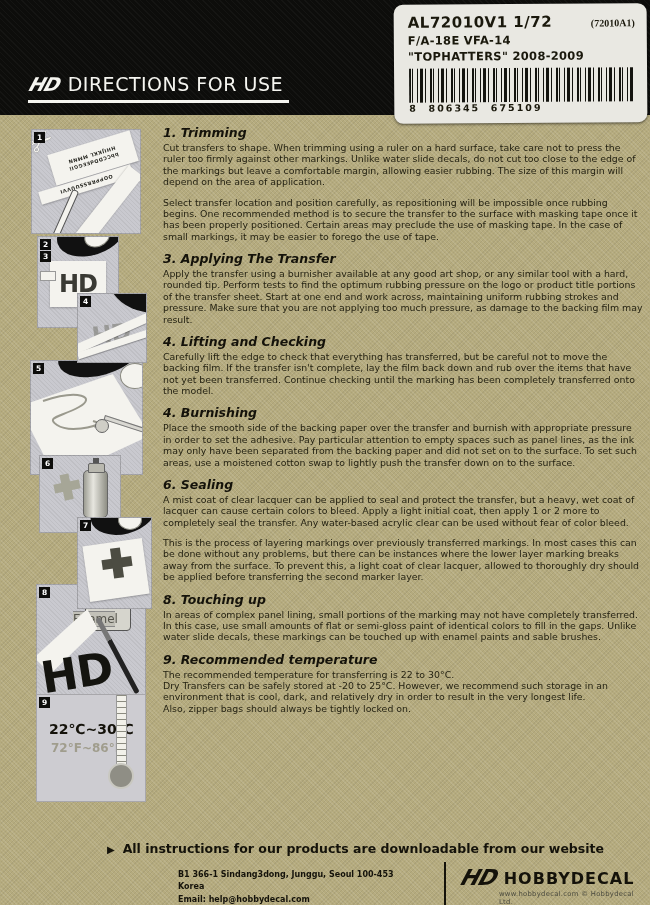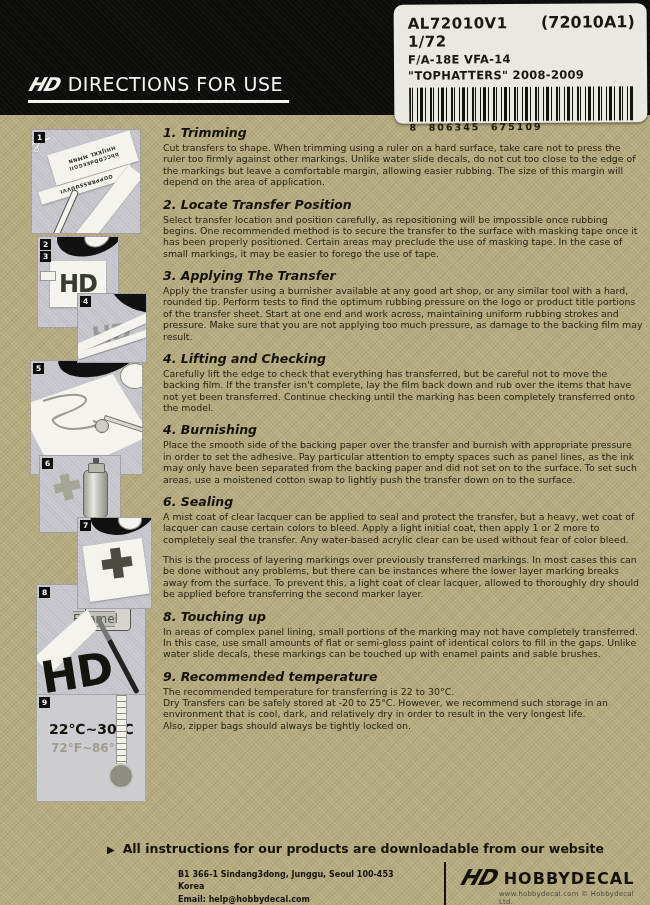--- a/index.html
+++ b/index.html
@@ -19,21 +19,21 @@
     border-bottom:3px solid #f5f5f0;padding:0 6px 5px 2px;}
   .hd-glyph{display:inline-block;font-style:italic;font-weight:bold;font-family:"DejaVu Sans",sans-serif;
     transform:skewX(-18deg);letter-spacing:-1px;line-height:1;}
   #title-wrap .hd-glyph{color:#f5f5f0;font-size:19px;}
   #page-title{color:#f5f5f0;font-size:19px;font-weight:normal;letter-spacing:.5px;white-space:nowrap;}
   
   #label-box{position:absolute;top:4px;right:3px;width:253px;height:119px;background:#e9e8e2;
     border-radius:9px;padding:9px 12px 3px 14px;box-shadow:0 1px 3px rgba(0,0,0,.6);transform:rotate(-.4deg);}
   .lbl-row1{display:flex;align-items:baseline;}
   .lbl-code{font-size:15px;font-weight:bold;letter-spacing:.5px;}
-  .lbl-suffix{font-size:16px;font-weight:bold;margin-left:auto;}
+  .lbl-suffix{font-size:10px;font-weight:bold;margin-left:auto;font-family:Liberation Serif, serif;}
   .lbl-line{font-size:11.5px;font-weight:bold;margin-top:2px;letter-spacing:.3px;}
   .barcode{margin:5px auto 0 auto;width:225px;height:34px;
     background:repeating-linear-gradient(90deg,#14140f 0 2px,#e9e8e2 2px 3px,#14140f 3px 4px,#e9e8e2 4px 8px,#14140f 8px 9px,#e9e8e2 9px 11px,#14140f 11px 14px,#e9e8e2 14px 16px,#14140f 16px 17px,#e9e8e2 17px 21px);}
   .barcode-digits{width:225px;margin:0 auto;font-size:9.5px;font-weight:bold;letter-spacing:2px;white-space:pre;}
   
   #sections{position:absolute;left:163px;top:125px;width:480px;}
   .sec{margin-bottom:9px;}
   .sec-title{font-size:12.5px;font-weight:bold;font-style:italic;margin-bottom:2px;color:#14120a;}
   .sec-body{font-size:9.4px;line-height:1.21;white-space:pre-line;color:#211f10;}
   
@@ -139,21 +139,20 @@
       <div class="barcode-digits">8  806345  675109</div>
     </div>
   </div>
 
   <div id="sections">
     <div class="sec">
       <div class="sec-title">1. Trimming</div>
       <div class="sec-body">Cut transfers to shape. When trimming using a ruler on a hard surface, take care not to press the ruler too firmly against other markings. Unlike water slide decals, do not cut too close to the edge of the markings but leave a comfortable margin, allowing easier rubbing. The size of this margin will depend on the area of application.</div>
     </div>
     <div class="sec">
-      <div class="sec-title">2. Locate Transfer Position</div>
       <div class="sec-body">Select transfer location and position carefully, as repositioning will be impossible once rubbing begins. One recommended method is to secure the transfer to the surface with masking tape once it has been properly positioned. Certain areas may preclude the use of masking tape. In the case of small markings, it may be easier to forego the use of tape.</div>
     </div>
     <div class="sec">
       <div class="sec-title">3. Applying The Transfer</div>
       <div class="sec-body">Apply the transfer using a burnisher available at any good art shop, or any similar tool with a hard, rounded tip. Perform tests to find the optimum rubbing pressure on the logo or product title portions of the transfer sheet. Start at one end and work across, maintaining uniform rubbing strokes and pressure. Make sure that you are not applying too much pressure, as damage to the backing film may result.</div>
     </div>
     <div class="sec">
       <div class="sec-title">4. Lifting and Checking</div>
       <div class="sec-body">Carefully lift the edge to check that everything has transferred, but be careful not to move the backing film. If the transfer isn't complete, lay the film back down and rub over the items that have not yet been transferred. Continue checking until the marking has been completely transferred onto the model.</div>
     </div>

